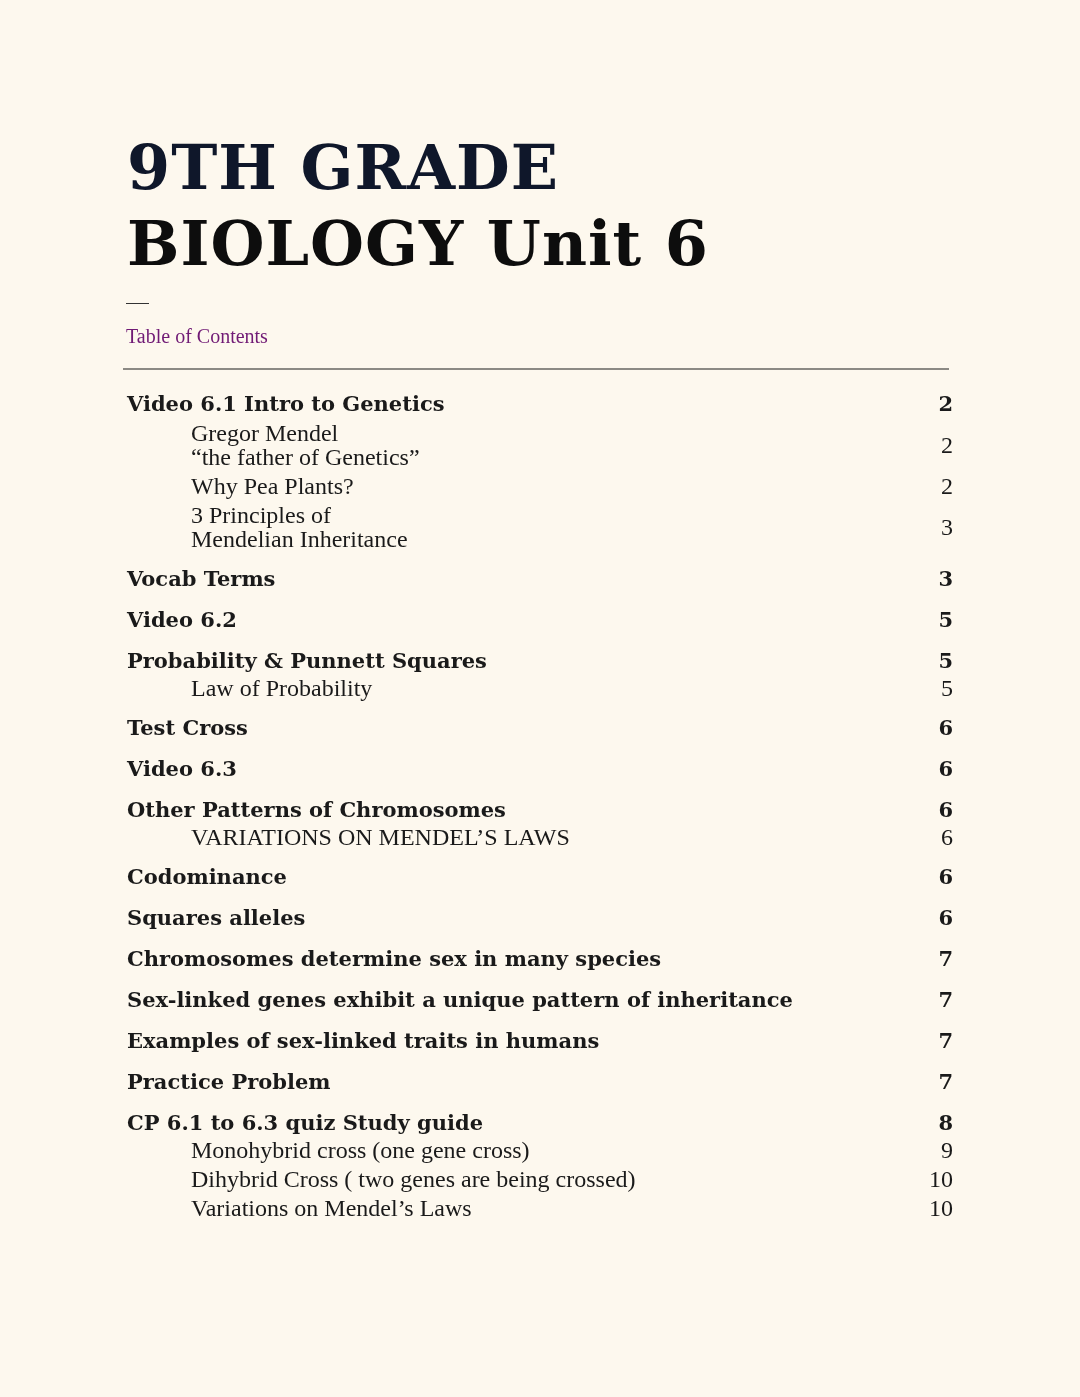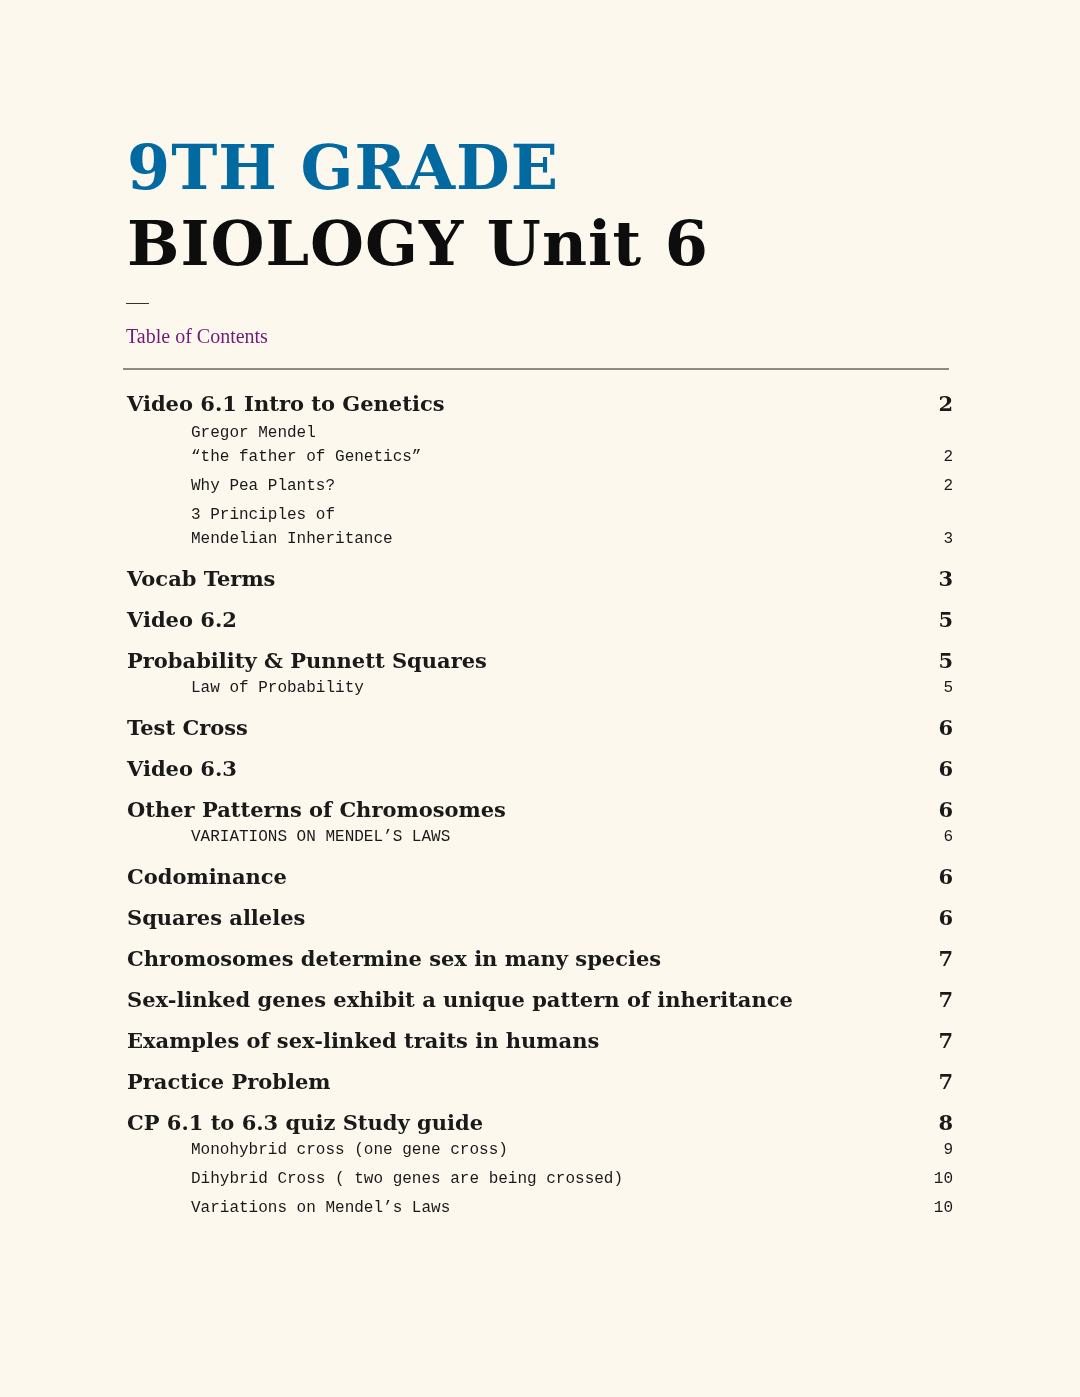--- a/index.html
+++ b/index.html
@@ -16,21 +16,21 @@
       color: #1a1a1a;
     }
     .title-line1 {
       position: absolute;
       left: 127px;
       top: 132px;
       font-family: "DejaVu Serif", serif;
       font-weight: bold;
       font-size: 62px;
       line-height: 72px;
-      color: #0369a1;
+      color: #0f172a;
       letter-spacing: 1px;
       white-space: nowrap;
     }
     .title-line2 {
       position: absolute;
       left: 127px;
       top: 208px;
       font-family: "DejaVu Serif", serif;
       font-weight: bold;
       font-size: 62px;
@@ -87,24 +87,25 @@
       font-family: "DejaVu Serif", serif;
       font-weight: bold;
       font-size: 21px;
       line-height: 27px;
       margin-top: 14px;
     }
     .entry.main.first {
       margin-top: 0;
     }
     .entry.sub {
-      font-family: Liberation Mono, monospace;
-      font-size: 16px;
+      font-family: Liberation Serif, serif;
+      font-size: 24px;
       line-height: 24px;
       margin-top: 5px;
+      align-items: center;
     }
     .entry.sub .label {
       padding-left: 64px;
     }
   </style>
 </head>
 <body>
 
 <div class="title-line1">9TH GRADE</div>
 <div class="title-line2">BIOLOGY Unit 6</div>

